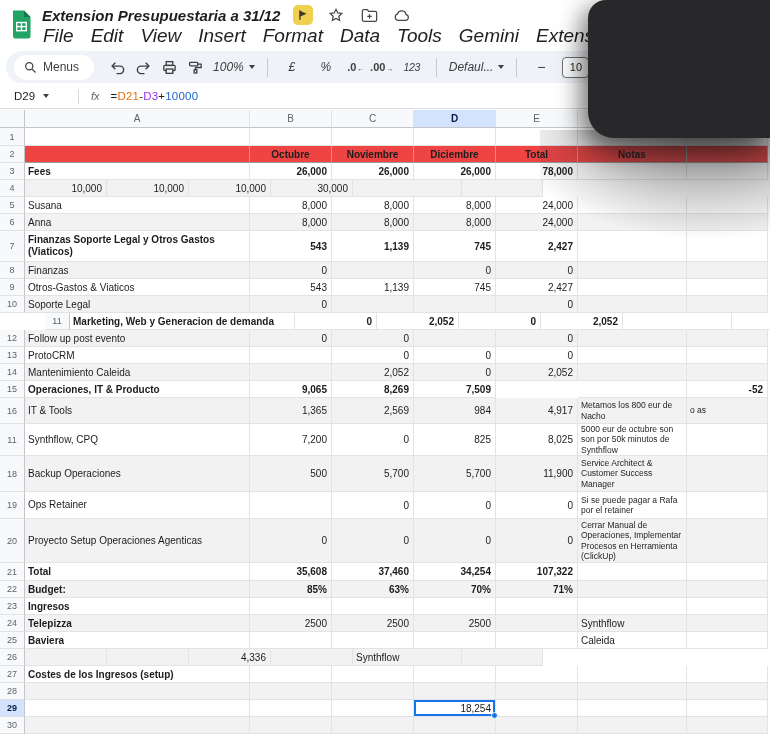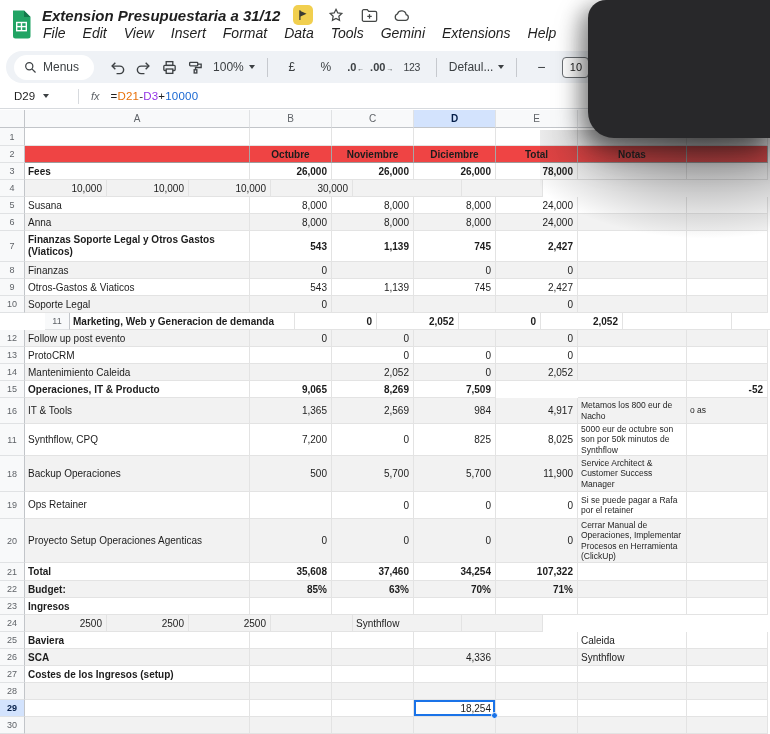--- a/index.html
+++ b/index.html
@@ -8,31 +8,31 @@
        font-family:"Liberation Sans",sans-serif;color:#1f1f1f;}
 
   
   .titlebar{position:absolute;top:0;left:0;width:770px;height:50px;background:#fff;font-style:italic;}
   .sheets-logo{position:absolute;left:10px;top:9px;}
   .title-row{position:absolute;left:42px;top:5px;display:flex;align-items:center;gap:13px;}
   .doc-title{font-size:15px;font-weight:700;color:#1f1f1f;white-space:nowrap;}
   .tb-ic{display:flex;align-items:center;justify-content:center;width:20px;height:20px;}
   .label-chip{background:#f1cf4f;border-radius:5px;}
   .menu-row{position:absolute;left:43px;top:25px;display:flex;gap:17px;}
-  .menu-item{font-size:14px;color:#1f1f1f;cursor:pointer;}
+  .menu-item{font-size:19px;color:#1f1f1f;cursor:pointer;}
 
   
   .toolbar{position:absolute;top:51px;left:6px;width:764px;height:32px;background:#eff2f6;
            border-radius:16px 0 0 16px;display:flex;align-items:center;padding-left:8px;box-sizing:border-box;}
   .menus-pill{display:flex;align-items:center;gap:6px;background:#fff;border-radius:14px;height:25px;
               padding:0 15px 0 10px;margin-right:10px;}
   .menus-pill span{font-size:12px;color:#3c4043;}
   .tbtn{display:flex;align-items:center;justify-content:center;min-width:24px;height:26px;margin:0 1px;
         font-size:12px;color:#3c4043;border-radius:6px;}
-  .tbtn.txt{padding:0 4px;}
+  .tbtn.txt{padding:0 4px;font-style:italic;}
   .caret{width:0;height:0;border-left:3.5px solid transparent;border-right:3.5px solid transparent;
          border-top:4px solid #3c4043;margin-left:5px;display:inline-block;}
   .sep{width:1px;height:19px;background:#c6c9ce;margin:0 7px;}
   .dec{display:flex;align-items:flex-end;font-size:11px;font-weight:700;color:#3c4043;}
   .dec i{font-style:normal;font-size:7px;margin-left:1px;margin-bottom:1px;}
   .fs-box{width:25px;height:19px;border:1px solid #6b6f73;border-radius:4px;background:#fff;
           display:flex;align-items:center;justify-content:center;font-size:11px;color:#1f1f1f;margin:0 4px;}
   .bold-b{font-weight:700;font-size:13px;}
 
   
@@ -448,40 +448,40 @@
         <div class="cell b left" style="width: 225px;">Ingresos</div>
         <div class="cell right" style="width: 82px;"></div>
         <div class="cell right" style="width: 82px;"></div>
         <div class="cell right" style="width: 82px;"></div>
         <div class="cell right" style="width: 82px;"></div>
         <div class="cell left" style="width: 109px;"></div>
         <div class="cell right" style="width: 81px;"></div>
       </div>
       <div class="row" style="height: 17px;">
         <div class="gutter">24</div>
+        <div class="cell band b left" style="width: 225px;">Telepizza</div>
         <div class="cell band right" style="width: 82px;">2500</div>
         <div class="cell band right" style="width: 82px;">2500</div>
         <div class="cell band right" style="width: 82px;">2500</div>
         <div class="cell band right" style="width: 82px;"></div>
         <div class="cell band left" style="width: 109px;">Synthflow</div>
         <div class="cell band right" style="width: 81px;"></div>
       </div>
       <div class="row" style="height: 17px;">
         <div class="gutter">25</div>
         <div class="cell b left" style="width: 225px;">Baviera</div>
         <div class="cell right" style="width: 82px;"></div>
         <div class="cell right" style="width: 82px;"></div>
         <div class="cell right" style="width: 82px;"></div>
         <div class="cell right" style="width: 82px;"></div>
         <div class="cell left" style="width: 109px;">Caleida</div>
         <div class="cell right" style="width: 81px;"></div>
       </div>
       <div class="row" style="height: 17px;">
         <div class="gutter">26</div>
-        <div class="cell band b left" style="width: 225px;">SCA</div>
         <div class="cell band right" style="width: 82px;"></div>
         <div class="cell band right" style="width: 82px;"></div>
         <div class="cell band right" style="width: 82px;">4,336</div>
         <div class="cell band right" style="width: 82px;"></div>
         <div class="cell band left" style="width: 109px;">Synthflow</div>
         <div class="cell band right" style="width: 81px;"></div>
       </div>
       <div class="row" style="height: 17px;">
         <div class="gutter">27</div>
         <div class="cell b left" style="width: 225px;">Costes de los Ingresos (setup)</div>

